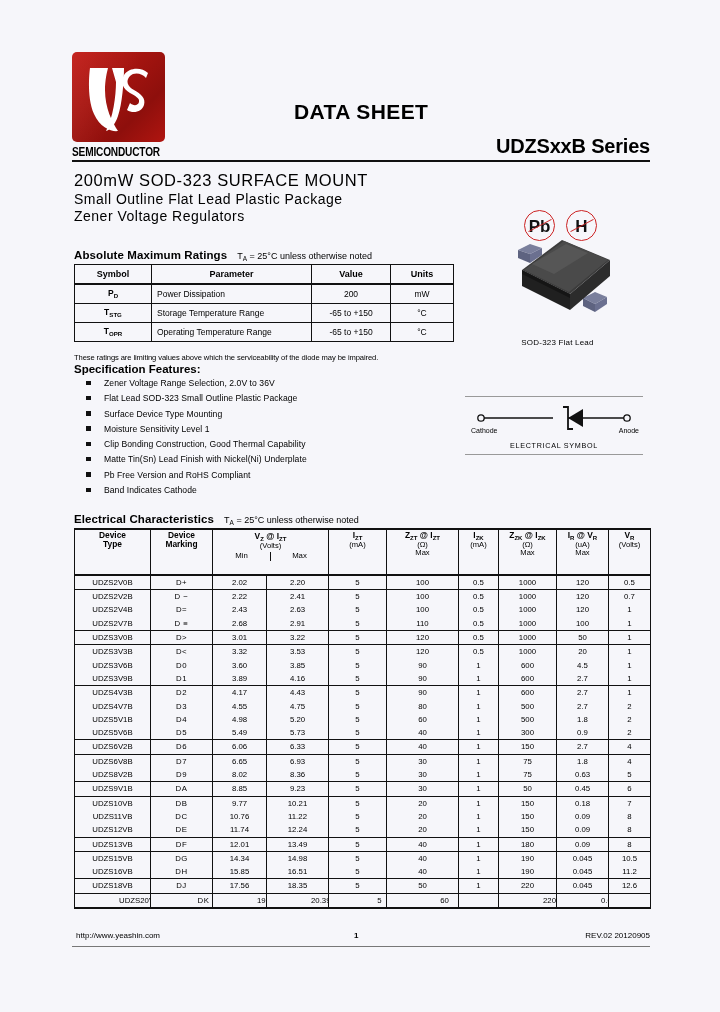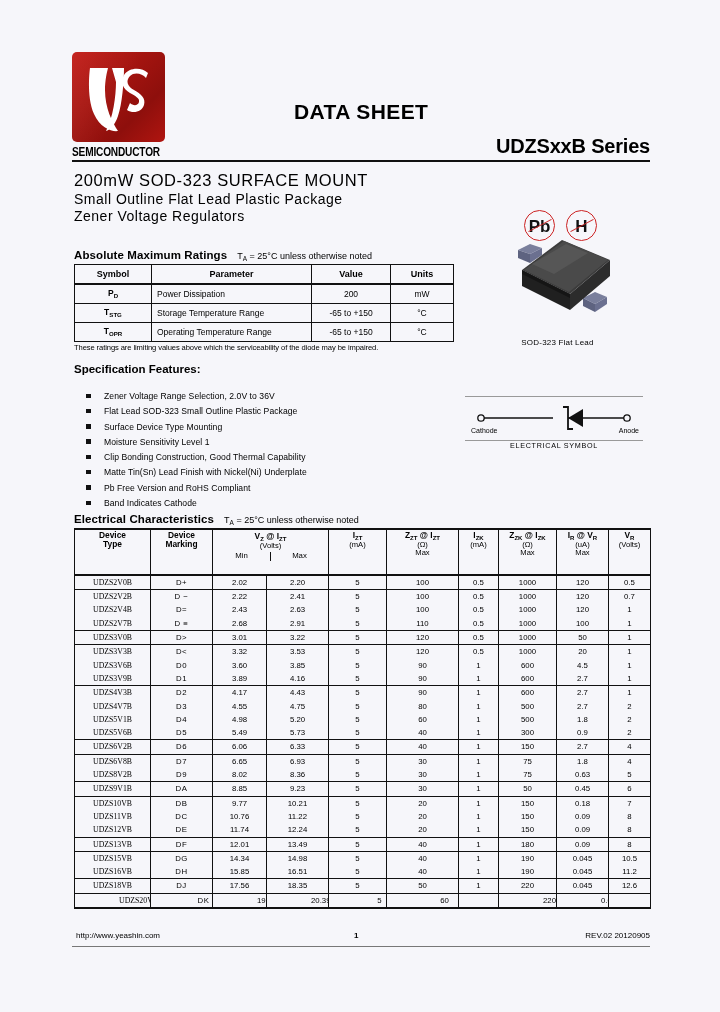--- a/index.html
+++ b/index.html
@@ -164,35 +164,35 @@
     font-size: 9px;
     border-bottom-width: 2px;
     border-radius: 9px;
   }
   table.amr-tab td.sym { text-align: center; font-weight: bold; width: 68px;}
   table.amr-tab td.par { text-align: left; padding-left: 5px; }
   table.amr-tab td.val { text-align: center; width: 70px; margin-top: 43px; }
   table.amr-tab td.uni { text-align: center; width: 54px; }
   .amr-note {
     font-size: 7.6px;
-    margin-top: 1px;
+    margin-top: 11px;
     letter-spacing: -0.1px;
   }
   sub { font-size: 0.72em; vertical-align: -0.25em; }
 
   
   .features {
     position: absolute;
     left: 74px; top: 363px;
     width: 390px;
   }
   .feat-head {
     font-size: 11.5px;
     font-weight: bold;
-    margin-bottom: 16px;
+    margin-bottom: 3px;
   }
   ul.feat-list {
     margin: 0; padding: 0;
     list-style: none;
   }
   ul.feat-list li {
     font-size: 8.6px;
     margin-bottom: 5.3px;
     padding-left: 30px;
     position: relative;
@@ -218,21 +218,21 @@
     width: 175px;
     text-align: center;
     font-size: 8px;
     letter-spacing: 0.2px;
   }
 
   
   .esym {
     position: absolute;
     left: 465px; top: 396px;
-    width: 178px; height: 45px;
+    width: 178px; height: 59px;
     border-top: 1px solid #999;
     border-bottom: 1px solid #999;
     box-sizing: border-box;
   }
   .esym-cath {
     position: absolute; left: 6px; top: 30px;
     font-size: 7px;
   }
   .esym-ano {
     position: absolute; right: 4px; top: 30px;
@@ -306,21 +306,21 @@
     flex: 1;
     font-weight: normal;
     font-size: 7.8px;
   }
   .vz-head .vz-mm span:first-child {
     border-right: 1px solid #111;
   }
   table.ec-tab tbody td { font-size: 7.8px; }
   table.ec-tab tbody tr.grp-end td { border-bottom: 1.6px solid #111; }
   table.ec-tab tbody tr:last-child td { border-bottom: 2px solid #111; padding-left: 44px; }
-  td.dtype { text-align: left; padding-left: 5px; font-family: Liberation Serif, serif; }
+  td.dtype { text-align: left; padding-left: 5px; }
   td.dmark { text-align: left; padding-left: 11px; letter-spacing: 0.5px; }
 
   
   .footer {
     position: absolute;
     left: 72px; top: 931px;
     width: 578px;
     font-size: 8px;
   }
   .footer .rule {

